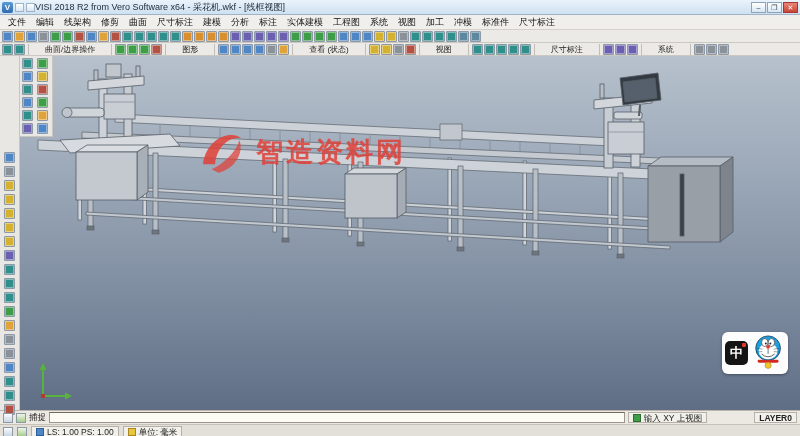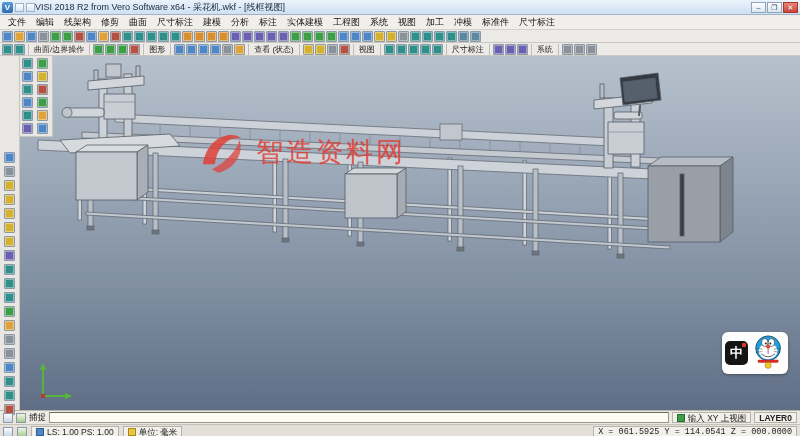--- a/index.html
+++ b/index.html
@@ -24,53 +24,53 @@
   .menu-item { padding:0 5px; color:#111; white-space:nowrap; cursor:default; }
 
   
   .tbrow { height:13px; background:#eceae6; border-bottom:1px solid #cbc8c1; display:flex; align-items:center; padding:0 2px; }
   .iconstrip, .tbseg { display:flex; align-items:center; gap:1px; }
   .icon { width:11px; height:11px; border:1px solid #8d99a6; border-radius:1px;
     box-shadow:inset 0 0 0 1px rgba(255,255,255,.4); flex:0 0 auto; }
   .tb2 { display:inline-flex; align-items:center; font-size:8px; color:#222; white-space:nowrap; }
   .tb2:empty { width:11px; height:11px; border:1px solid #8d99a6; border-radius:1px;
     box-shadow:inset 0 0 0 1px rgba(255,255,255,.4); }
-  .tb2:not(:empty) { padding:0 5px; border-left:1px solid #c2beb7; border-right:1px solid #c2beb7; margin:0 2px; height:11px; }
+  .tb2:not(:empty) { padding:0 16px; border-left:1px solid #c2beb7; border-right:1px solid #c2beb7; margin:0 2px; height:11px; }
 
   
   .main { display:flex; height:354px; }
   .lefttb { width:20px; background:#e9e7e3; border-right:1px solid #c9c6c0;
     display:flex; flex-direction:column; align-items:center; padding-top:96px; gap:3px; }
   .viewport { position:relative; flex:1;
     background:linear-gradient(180deg,#b7c1cd 0%,#9aa7b7 35%,#7e8ca0 68%,#5f6e85 100%); }
   .viewport > svg.model { position:absolute; inset:0; width:100%; height:100%; }
 
   .mini-cluster { position:absolute; left:0; top:0; display:grid; grid-template-columns:repeat(2,13px);
     gap:2px; padding:2px; background:#e9e7e3; border:1px solid #c9c6c0; border-top:none; border-left:none; }
 
   .watermark { position:absolute; left:176px; top:70px; display:flex; align-items:center; gap:8px; opacity:.85; pointer-events:none; }
-  .watermark-text { font-size:27px; font-weight:normal; letter-spacing:3px; color:#e04038; text-shadow:0 0 1px rgba(224,64,56,.4); }
+  .watermark-text { font-size:27px; font-weight:bold; letter-spacing:3px; color:#e04038; text-shadow:0 0 1px rgba(224,64,56,.4); }
 
   .corner-badge { position:absolute; right:12px; bottom:36px; width:66px; height:42px; background:#fdfdfd;
     border-radius:6px; box-shadow:0 1px 3px rgba(0,0,0,.35); display:flex; align-items:center; padding:3px; gap:3px; }
   .badge-app { width:24px; height:24px; background:#141414; border-radius:5px; position:relative;
     display:flex; align-items:center; justify-content:center; color:#fff; font-size:13px; font-weight:bold; }
   .badge-dot { position:absolute; right:2px; top:2px; width:4px; height:4px; background:#e03a2e; border-radius:1px; }
 
   .axis-triad { position:absolute; left:14px; bottom:8px; }
 
   
   .promptbar { height:14px; background:#ece9e3; border-top:1px solid #b9b5ad; display:flex; align-items:center; padding:0 3px; gap:3px; font-size:8.5px; }
   .statusbar { height:14px; background:#e3e0da; border-top:1px solid #c6c2ba; display:flex; align-items:center; padding:0 3px; gap:4px; font-size:8.5px; }
   .pb-ico { width:10px; height:10px; border:1px solid #8d99a6; background:linear-gradient(#fafcff,#c8d6e4); }
   .pb-ico2 { background:linear-gradient(#eef6e8,#a9cc8e); }
   .pb-label { color:#222; white-space:nowrap; }
   .pb-input { flex:1; height:11px; border:1px solid #9a968e; border-top-color:#6f6b63; background:#fdfcf4; font-size:8.5px; padding:0 2px; }
   .seg { border:1px solid #b5b1a8; background:#f2f0ea; padding:0 4px; height:11px; line-height:10px; color:#222; white-space:nowrap; display:inline-flex; align-items:center; gap:3px; }
-  .seg-layer { font-weight:bold; }
+  .seg-layer { font-weight:bold;margin-left:44px; }
   .sw { width:8px; height:8px; flex:0 0 auto; }
   .sw-green { background:#3e9e47; border:1px solid #2a6e33; }
   .sw-yellow { background:#e8c63f; border:1px solid #a8871d; }
   .sw-blue { background:#4f86c6; border:1px solid #2f5f96; }
   .spacer { flex:1; }
   .seg-coords { font-family:"Liberation Mono", monospace; font-size:8.5px; }
 </style>
 </head>
 <body>
 
@@ -375,14 +375,13 @@
   <span class="pb-ico pb-ico2"></span>
   <span class="seg">
     <span class="sw sw-blue"></span>
     <span>LS: 1.00 PS: 1.00</span>
   </span>
   <span class="seg">
     <span class="sw sw-yellow"></span>
     <span>单位: 毫米</span>
   </span>
   <span class="spacer"></span>
-  <span class="seg seg-coords">X = 061.5925 Y = 114.0541 Z = 000.0000</span>
 </div>
 
 </body></html>

